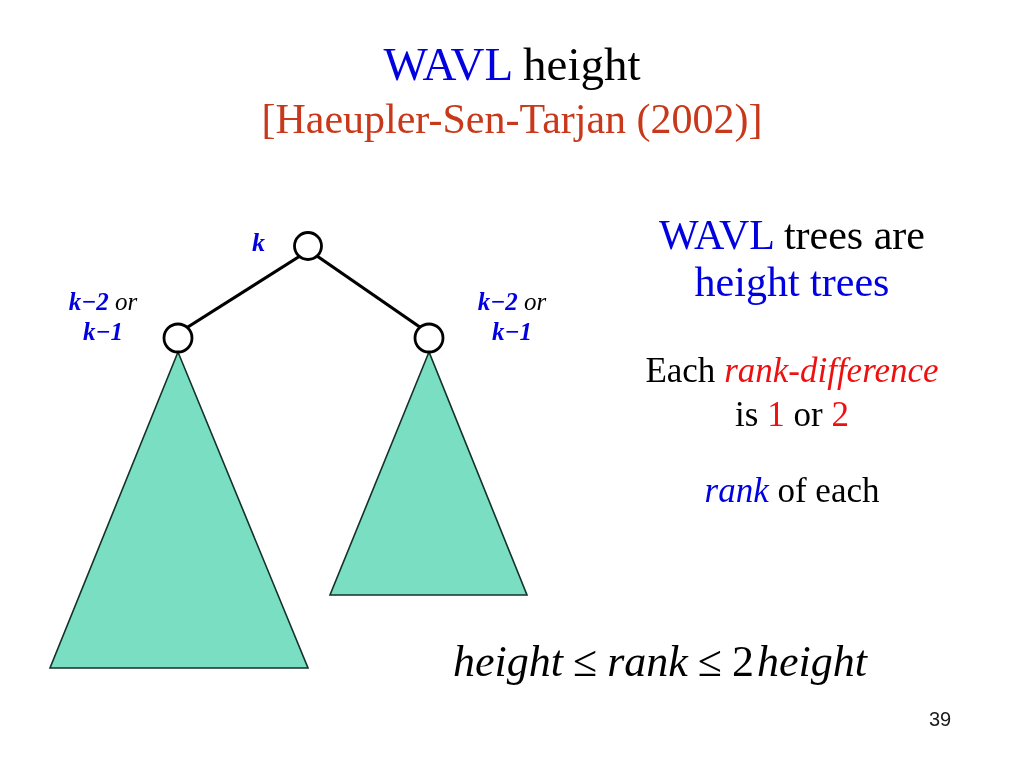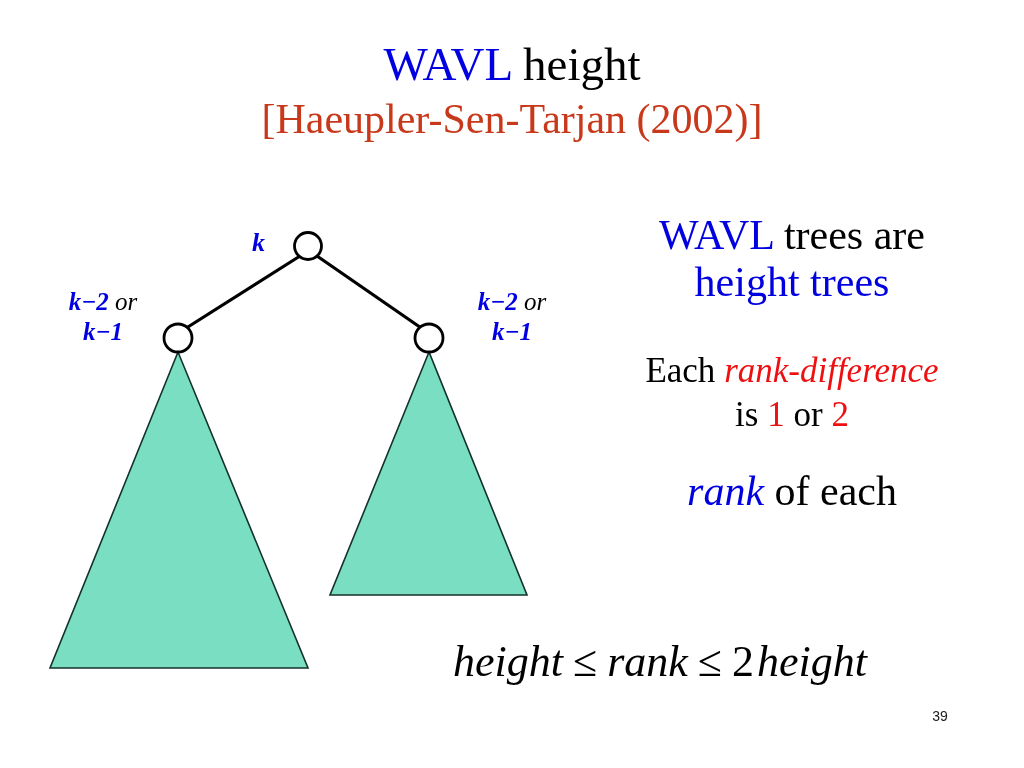--- a/index.html
+++ b/index.html
@@ -111,21 +111,21 @@
   .blk-1 {
     font-size: 42px;
     line-height: 47px;
   }
   .blk-2 {
     font-size: 35px;
     line-height: 44px;
     margin-top: 43px;
   }
   .blk-3 {
-    font-size: 42px;
+    font-size: 35px;
     line-height: 44px;
     margin-top: 32px;
   }
   .c-blue { color: #0000e0; }
   .c-red  { color: #ee1010; }
   .c-black { color: #000000; }
   .it { font-style: italic; }
 
   
   .formula {
@@ -148,21 +148,21 @@
     padding-right: 3px;
   }
 
   
   .page-num {
     position: absolute;
     left: 920px;
     top: 708px;
     width: 40px;
     text-align: center;
-    font-size: 14px;
+    font-size: 20px;
     font-family: "Liberation Sans", "DejaVu Sans", sans-serif;
     color: #1a1a1a;
   }
 </style>
 </head>
 <body>
 
 <div class="slide">
 
   <div class="title-area">

